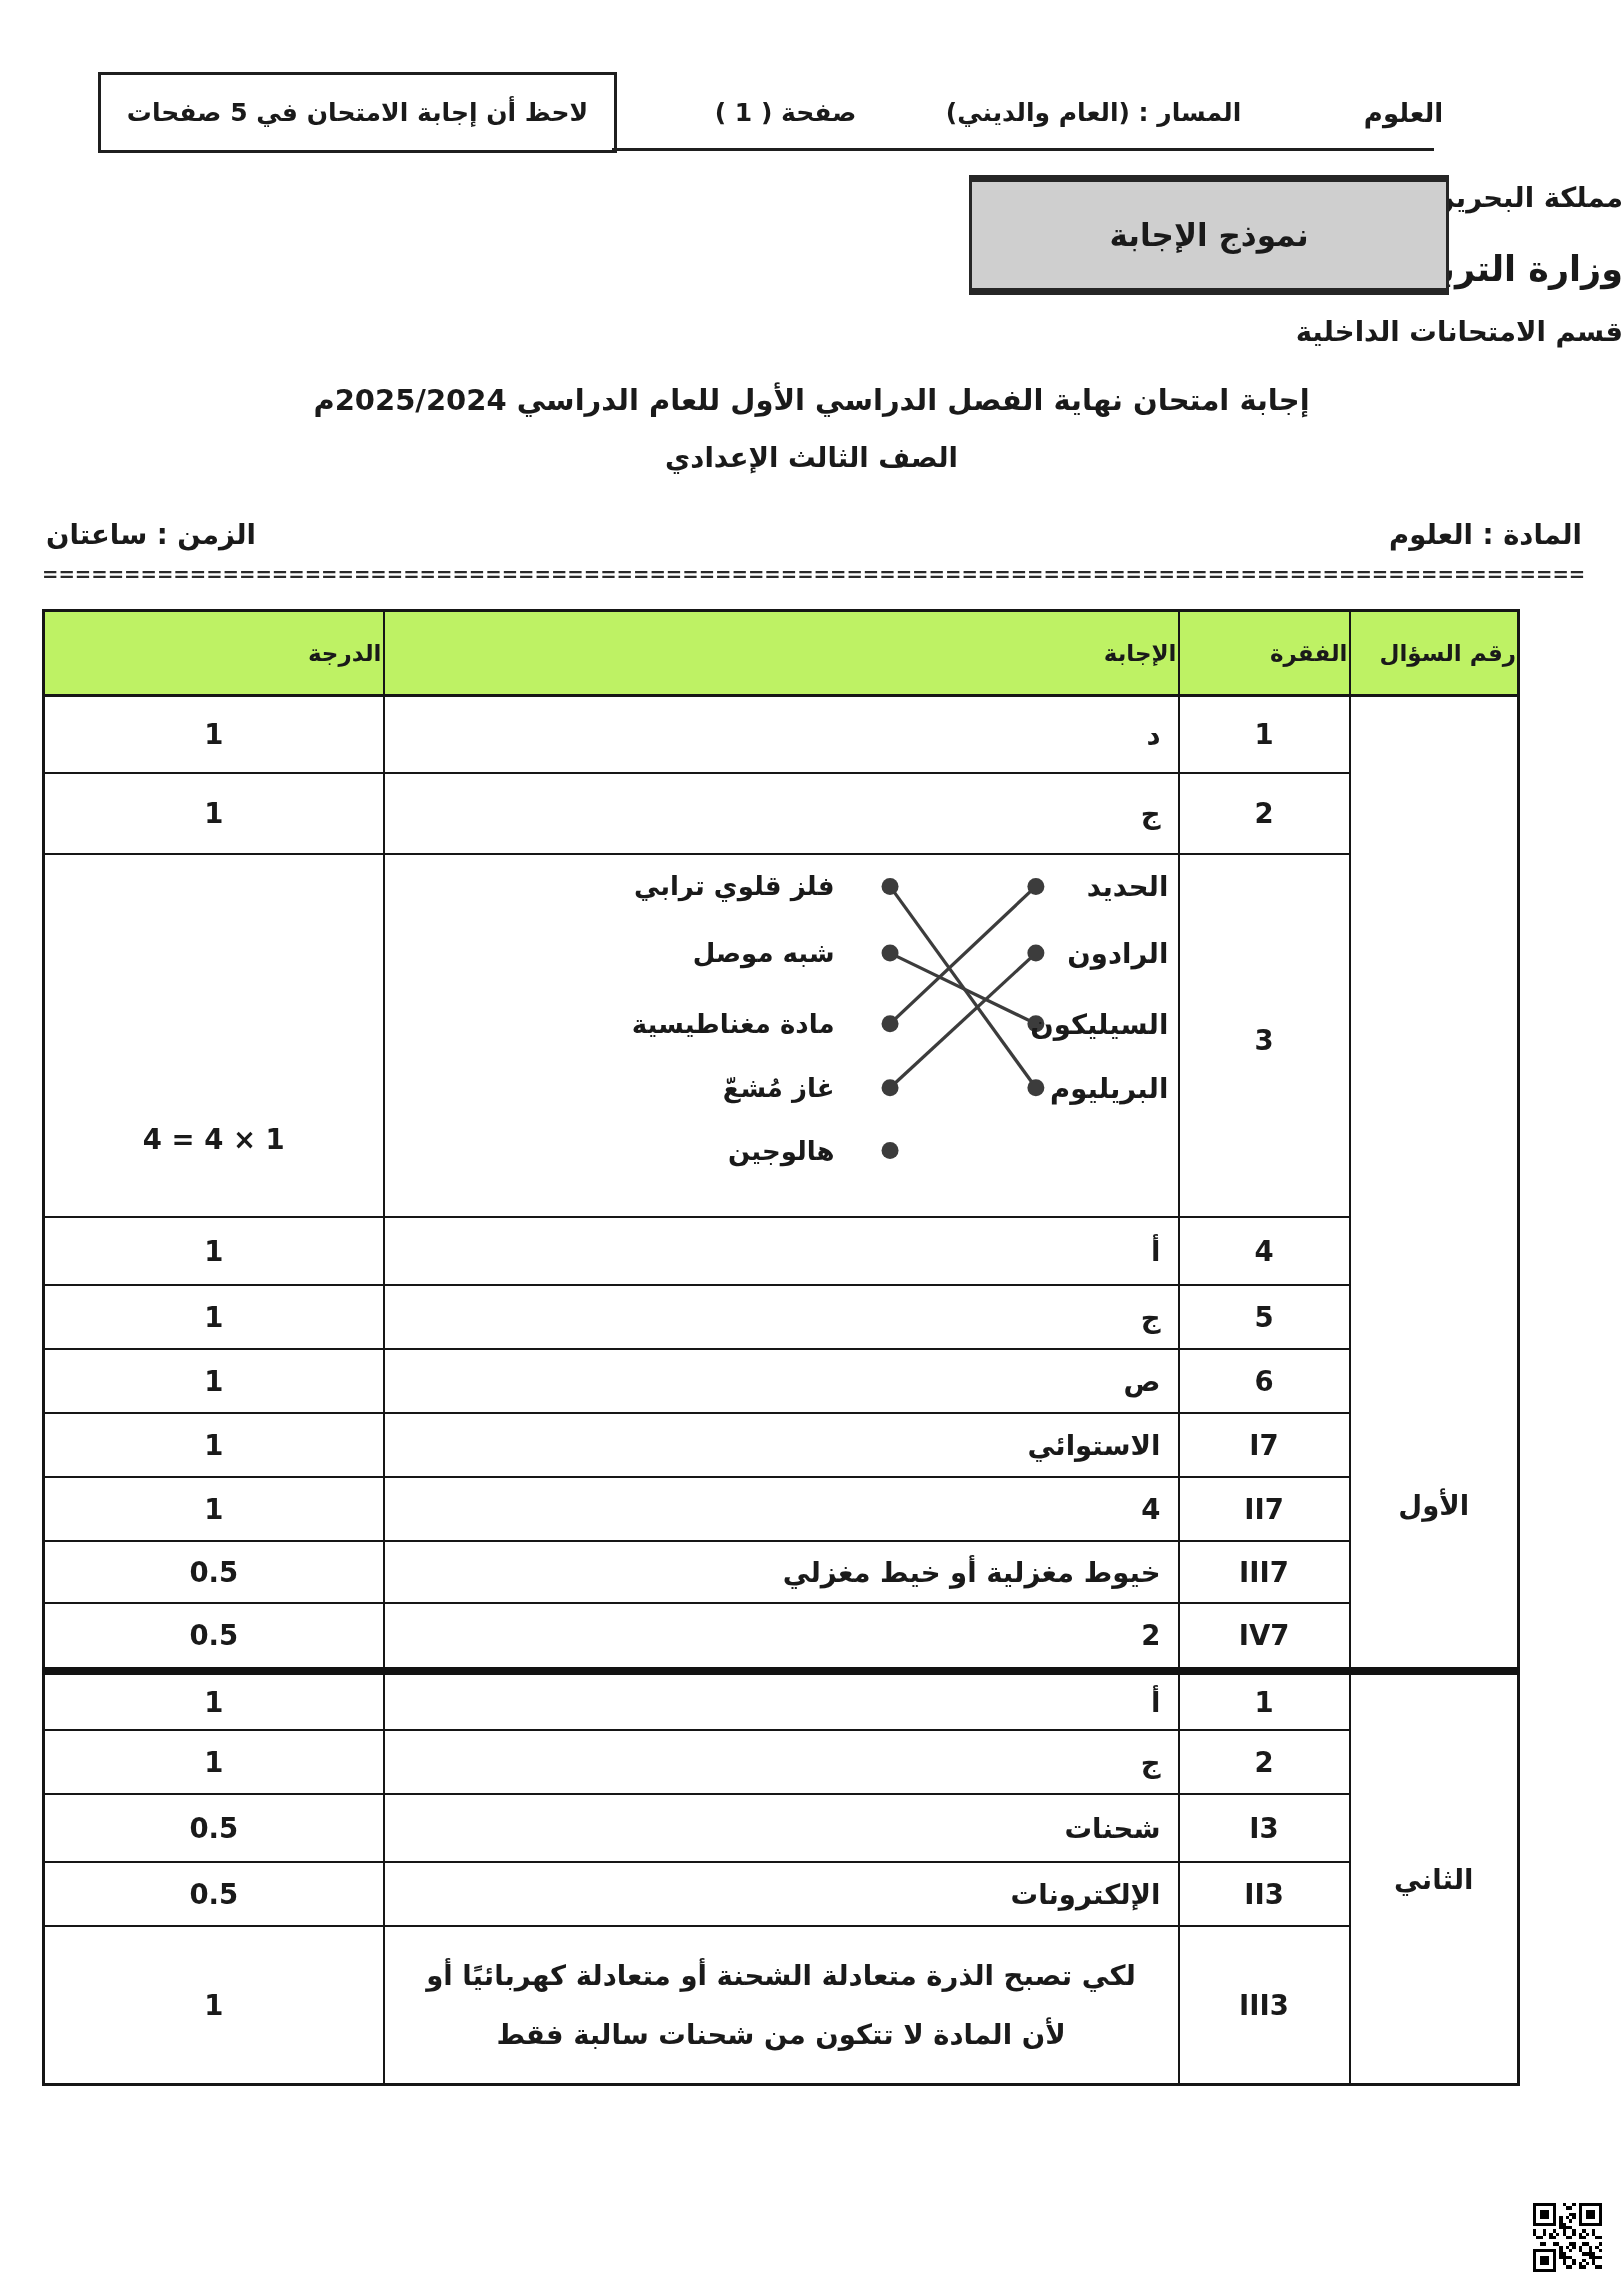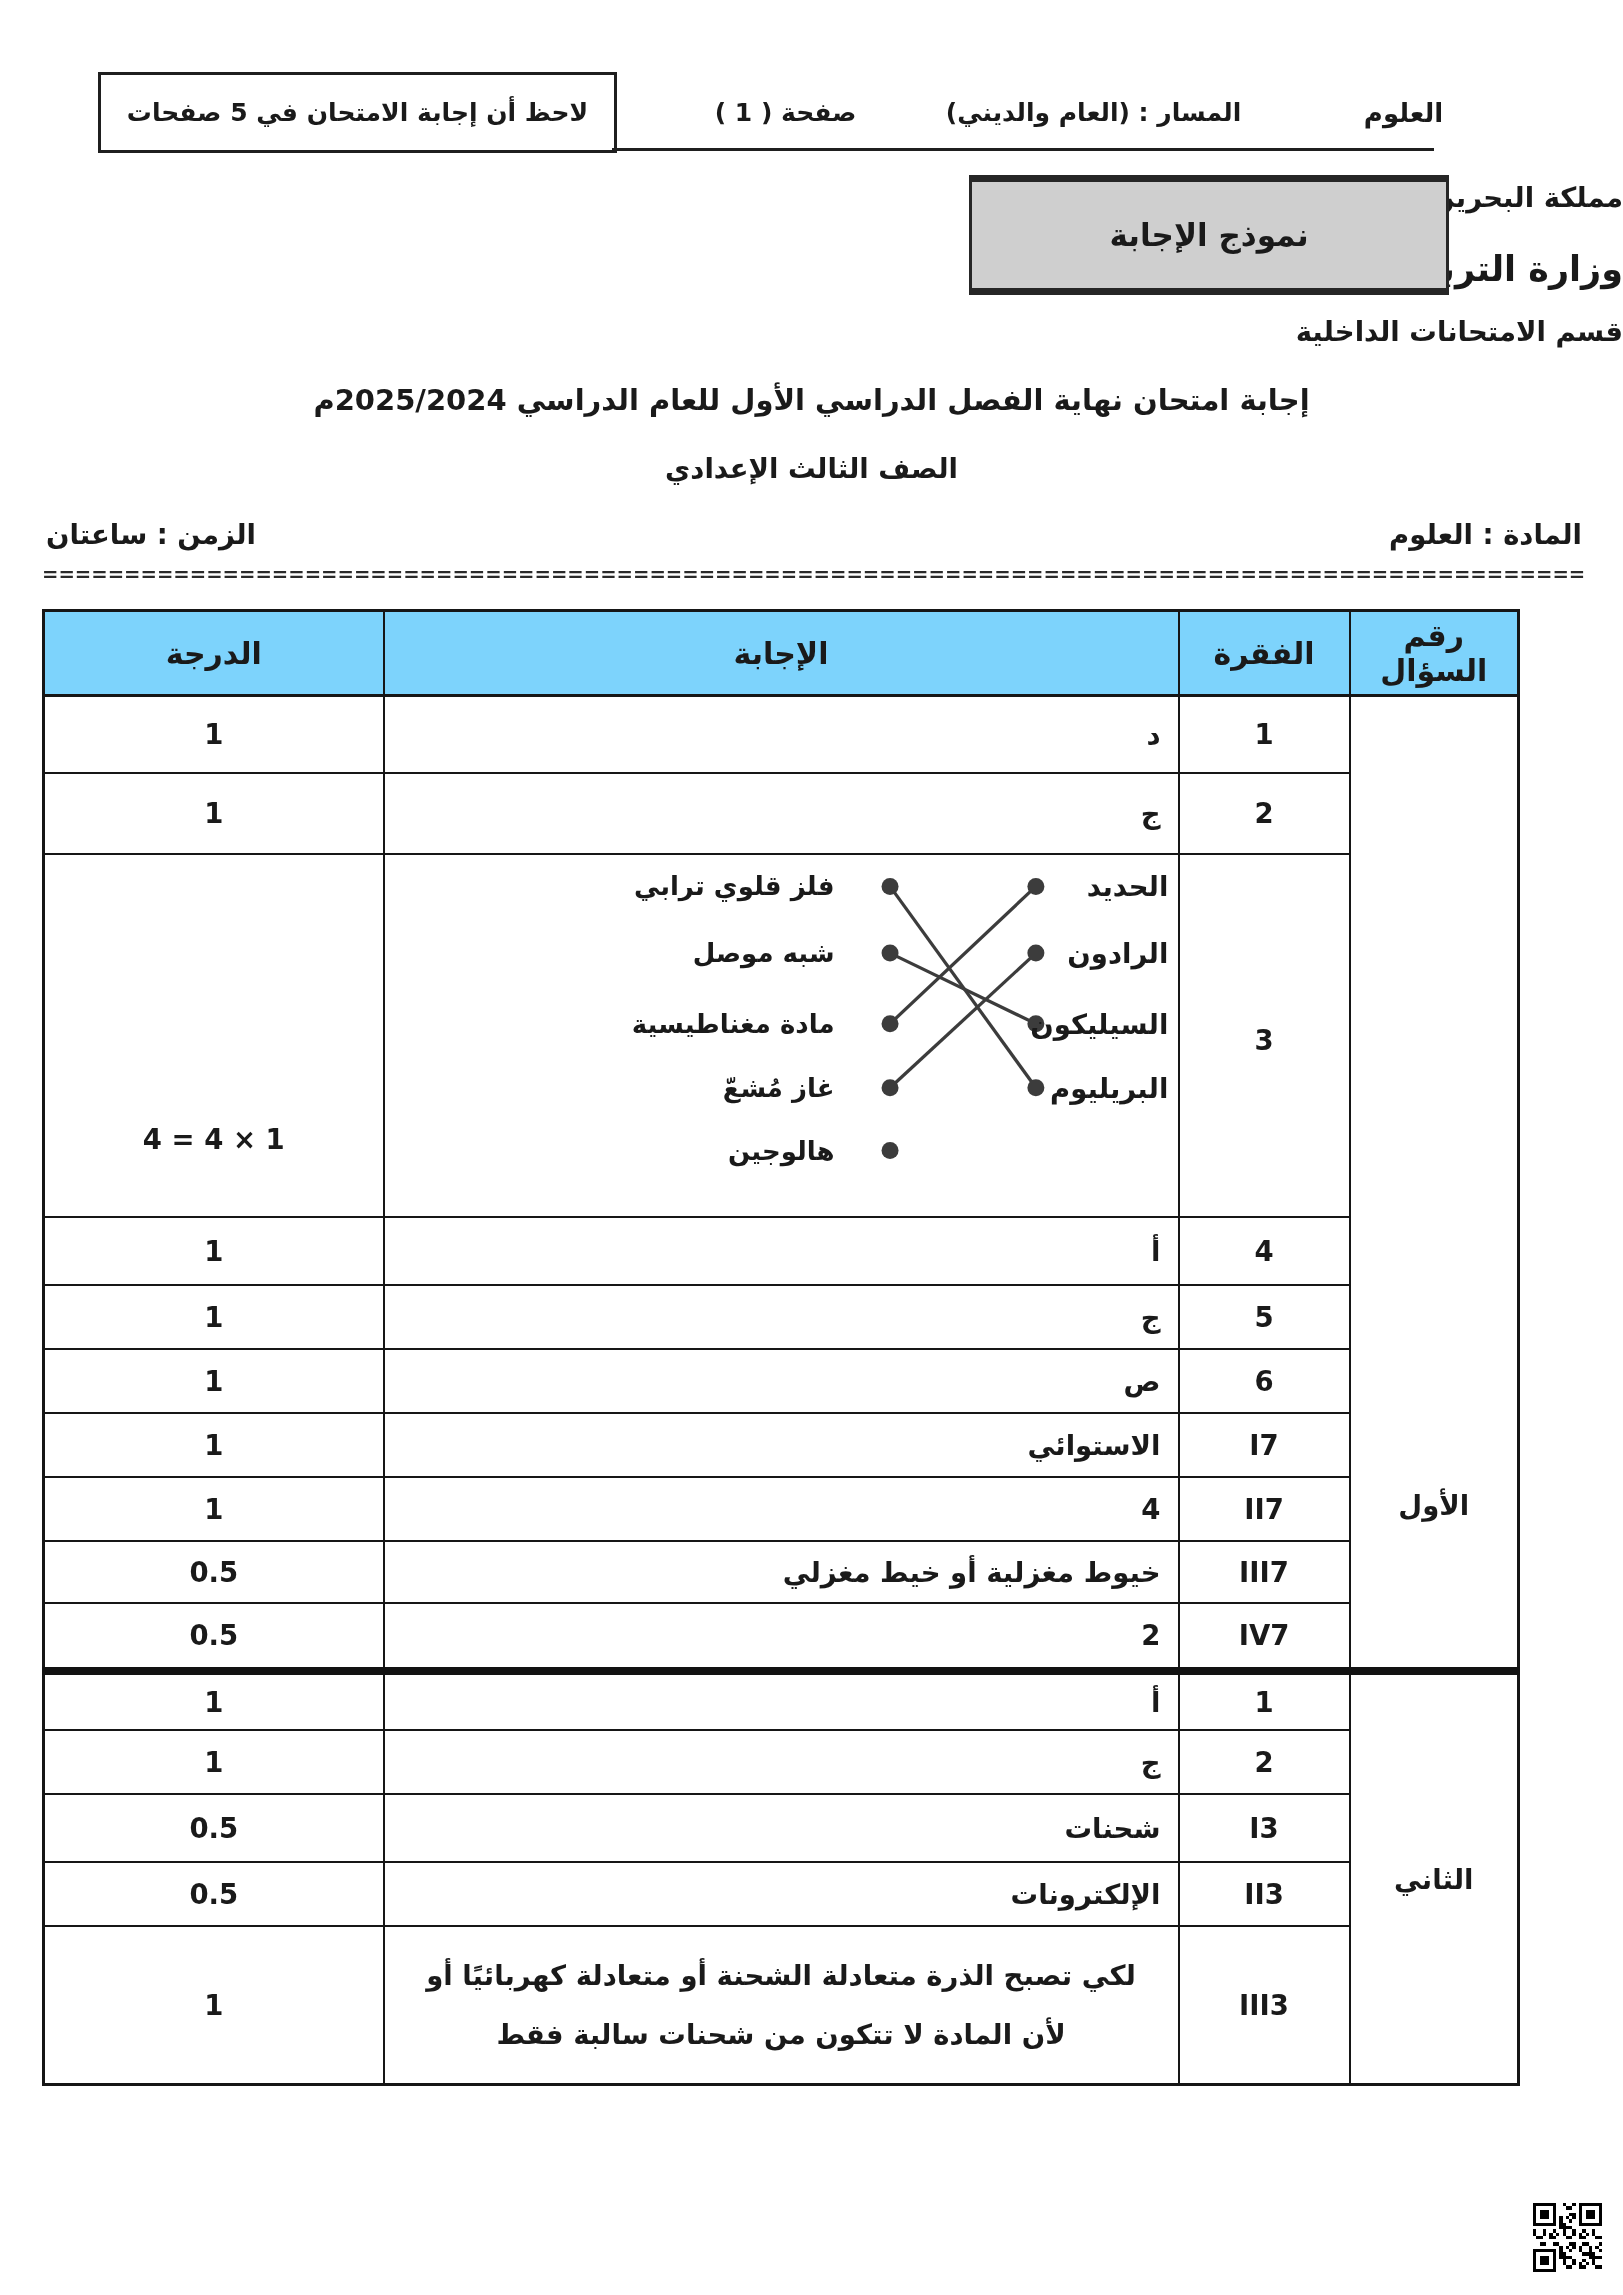--- a/index.html
+++ b/index.html
@@ -18,32 +18,32 @@
   .subject-top{left:1348px; top:98px; width:111px; text-align:center; font-size:26px; font-weight:bold;}
   
   .lh-line{left:0; right:0; text-align:right; font-weight:bold;}
   .lh1{top:181px; font-size:27.5px;}
   .lh2{top:249px; font-size:35px;}
   .lh3{top:315px; font-size:27.5px;}
   .model-box{left:969px; top:175px; width:474px; height:106px; background:#cfcfcf;
     border:3.9px solid #262626; border-top-width:7.9px; border-bottom-width:7.9px;
     display:flex; align-items:center; justify-content:center; font-size:31px; font-weight:bold;}
   .exam-title{top:383px; left:0; right:0; text-align:center; font-size:29px; font-weight:bold;}
-  .grade-line{top:452px; left:0; right:0; text-align:center; font-size:27.5px; font-weight:bold;}
+  .grade-line{top:441px; left:0; right:0; text-align:center; font-size:27.5px; font-weight:bold;}
   .subject-line{top:518px; right:41px; font-size:27.5px; font-weight:bold;}
   .time-line{top:518px; left:46px; font-size:27.5px; font-weight:bold;}
   .equals{top:563px; left:42px; width:1543px; height:26px; overflow:hidden; white-space:nowrap;
     font-size:19.6px; font-weight:bold; direction:ltr; letter-spacing:0px; line-height:23.6px; color:#2a2a2a;}
   
   table.answers{position:absolute; top:609px; left:42px; width:1475px; border-collapse:collapse;
     table-layout:fixed; direction:rtl;}
   table.answers, table.answers th, table.answers td{border:2px solid #161616;}
   table.answers{border-width:3.3px;}
-  table.answers th{background:#7dd3fc; font-size:30px; font-weight:bold; height:80px;
-    border-bottom-width:3.3px; border-top-width:3.3px;}
+  table.answers th{background:#bef264; font-size:23px; font-weight:bold; height:80px;
+    border-bottom-width:3.3px; border-top-width:3.3px;text-align:right;}
   table.answers td{font-size:27.5px; font-weight:bold; vertical-align:middle; background:#fff;}
   td.item-cell{text-align:center;}
   td.score-cell{text-align:center; font-size:26px;}
   td.answer-cell{text-align:right; padding-right:17px;}
   td.qnum-cell{text-align:center; font-size:30px;}
   td.q1label{vertical-align:top; padding-top:648px;}
   td.q2label{vertical-align:middle;}
   td.matching-cell{padding:0;}
   td.top-align{vertical-align:top; padding-top:10.5px;}
   td.score-matching{vertical-align:top; padding-top:209px;}

